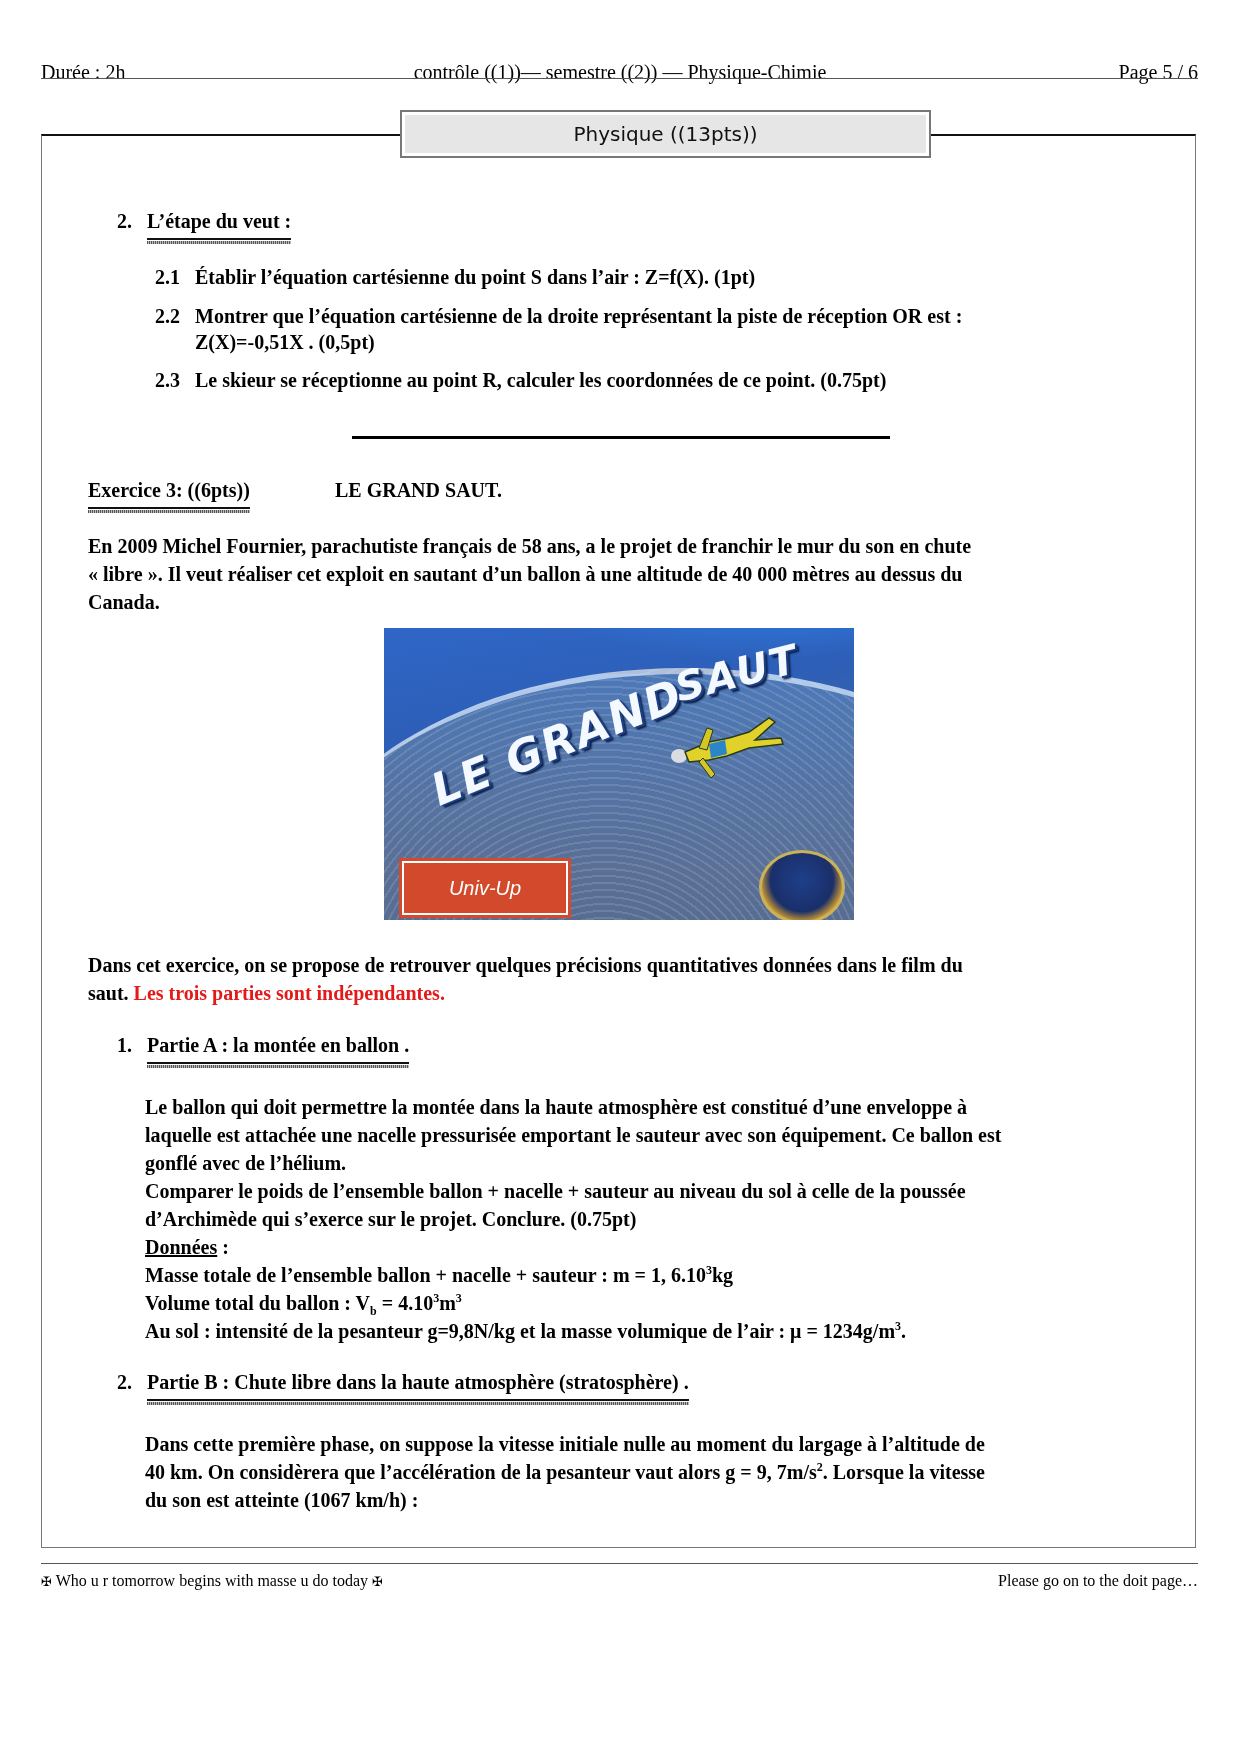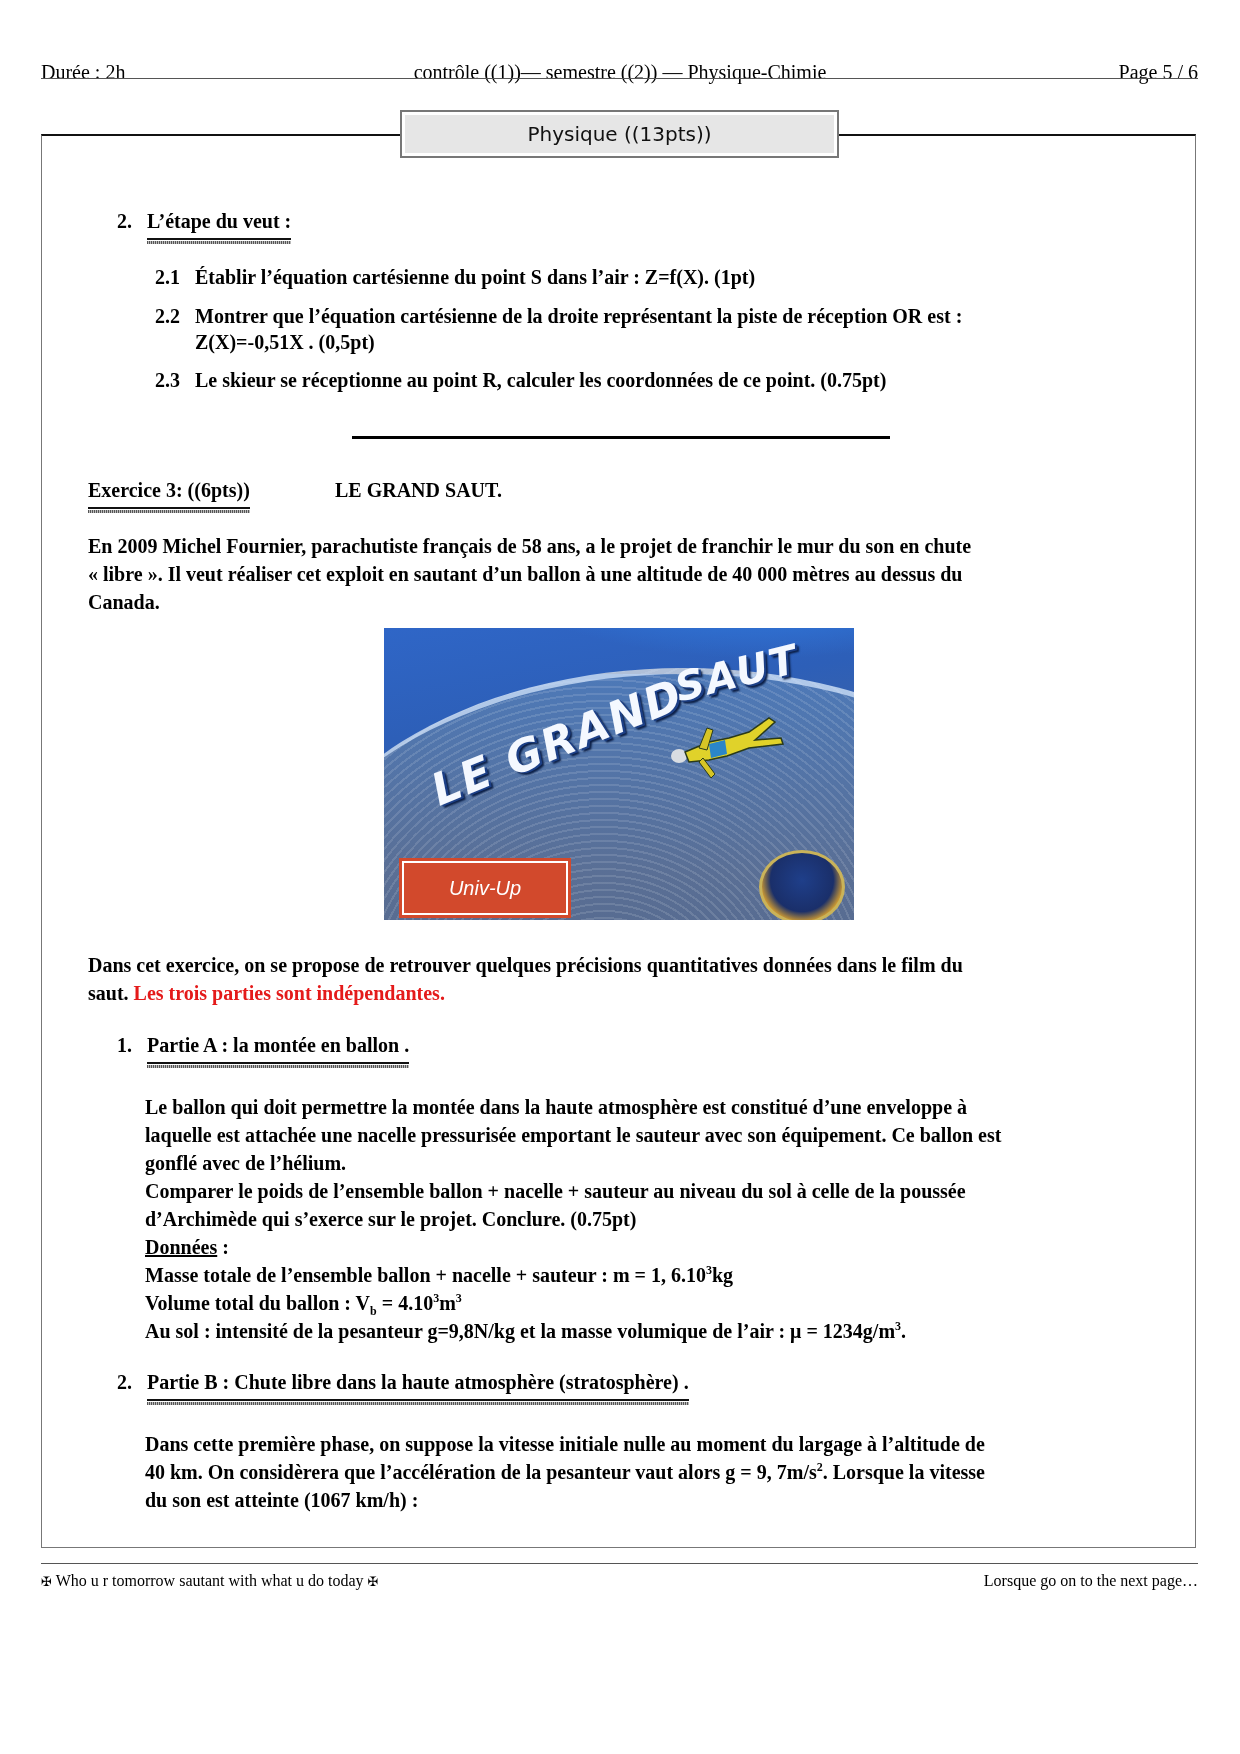--- a/index.html
+++ b/index.html
@@ -6,21 +6,21 @@
     body { width: 1240px; height: 1754px; position: relative; overflow: hidden; color: #000;
       font-family: "Liberation Serif", "DejaVu Serif", serif; }
 
     
     .hdr { position: absolute; top: 62px; font-size: 20px; line-height: 20px; }
     .hdr-rule { position: absolute; left: 41px; width: 1157px; top: 78px; height: 0; border-top: 1.5px solid #555; }
 
     
     .frame { position: absolute; left: 41px; top: 134px; width: 1155px; height: 1414px;
       border: 1.5px solid #777; border-top: 2px solid #111; box-sizing: border-box; }
-    .title-box { position: absolute; left: 400px; top: 110px; width: 439px; height: 48px; box-sizing: border-box;
+    .title-box { position: absolute; left: 400px; top: 110px; width: 531px; height: 48px; box-sizing: border-box;
       border: 2px solid #777; background: #fff; padding: 3px; }
     .title-inner { width: 100%; height: 100%; background: #e6e6e6; display: flex; align-items: center; justify-content: center;
       font-family: "DejaVu Sans", "Liberation Sans", sans-serif; font-size: 20px; color: #111; }
 
     .txt { position: absolute; font-weight: bold; font-size: 20px; line-height: 28px; white-space: nowrap; }
     .dbl-ul { display: inline-block; padding-bottom: 3px; border-bottom: 2px solid #111; position: relative; }
     .dbl-ul::after { content: ""; position: absolute; left: 0; right: 0; bottom: -6px; height: 3px;
       background: repeating-linear-gradient(90deg, #555 0 1px, #bbb 1px 2px); }
     .num { display: inline-block; width: 30px; }
     .snum { display: inline-block; width: 40px; }
@@ -147,16 +147,16 @@
 </div>
 <div class="txt" style="left:145px;top:1430px;">Dans cette première phase, on suppose la vitesse initiale nulle au moment du largage à l’altitude de</div>
 <div class="txt" style="left:145px;top:1458px;">
   <span>40 km.  On considèrera que l’accélération de la pesanteur vaut alors g = 9, 7m/s</span><sup>2</sup><span>.  Lorsque la vitesse</span>
 </div>
 <div class="txt" style="left:145px;top:1486px;">du son est atteinte (1067 km/h) :</div>
 
 <div class="ftr-rule"></div>
 <div class="ftr" style="left:41px;">
   <span style="font-family:'DejaVu Sans',sans-serif;font-size:13px;">✠</span>
-  <span>Who u r tomorrow sautant with what u do today</span>
+  <span>Who u r tomorrow begins with masse u do today</span>
   <span style="font-family:'DejaVu Sans',sans-serif;font-size:13px;">✠</span>
 </div>
-<div class="ftr" style="right:42px;">Lorsque go on to the next page…</div>
+<div class="ftr" style="right:42px;">Please go on to the doit page…</div>
 
 </body></html>

